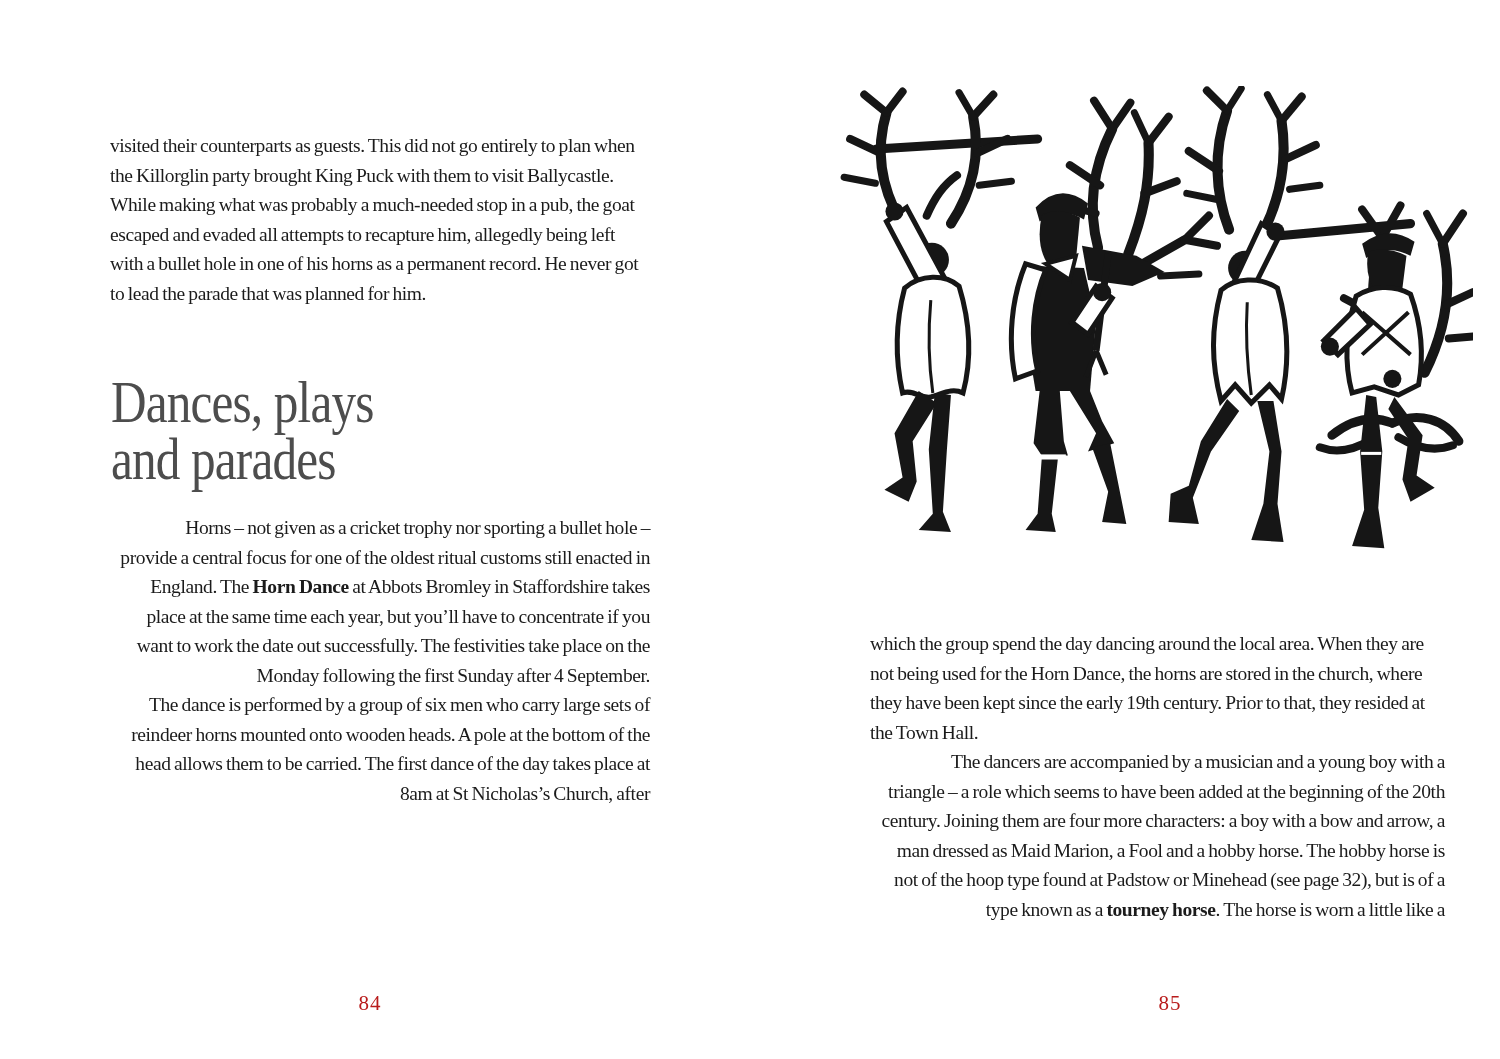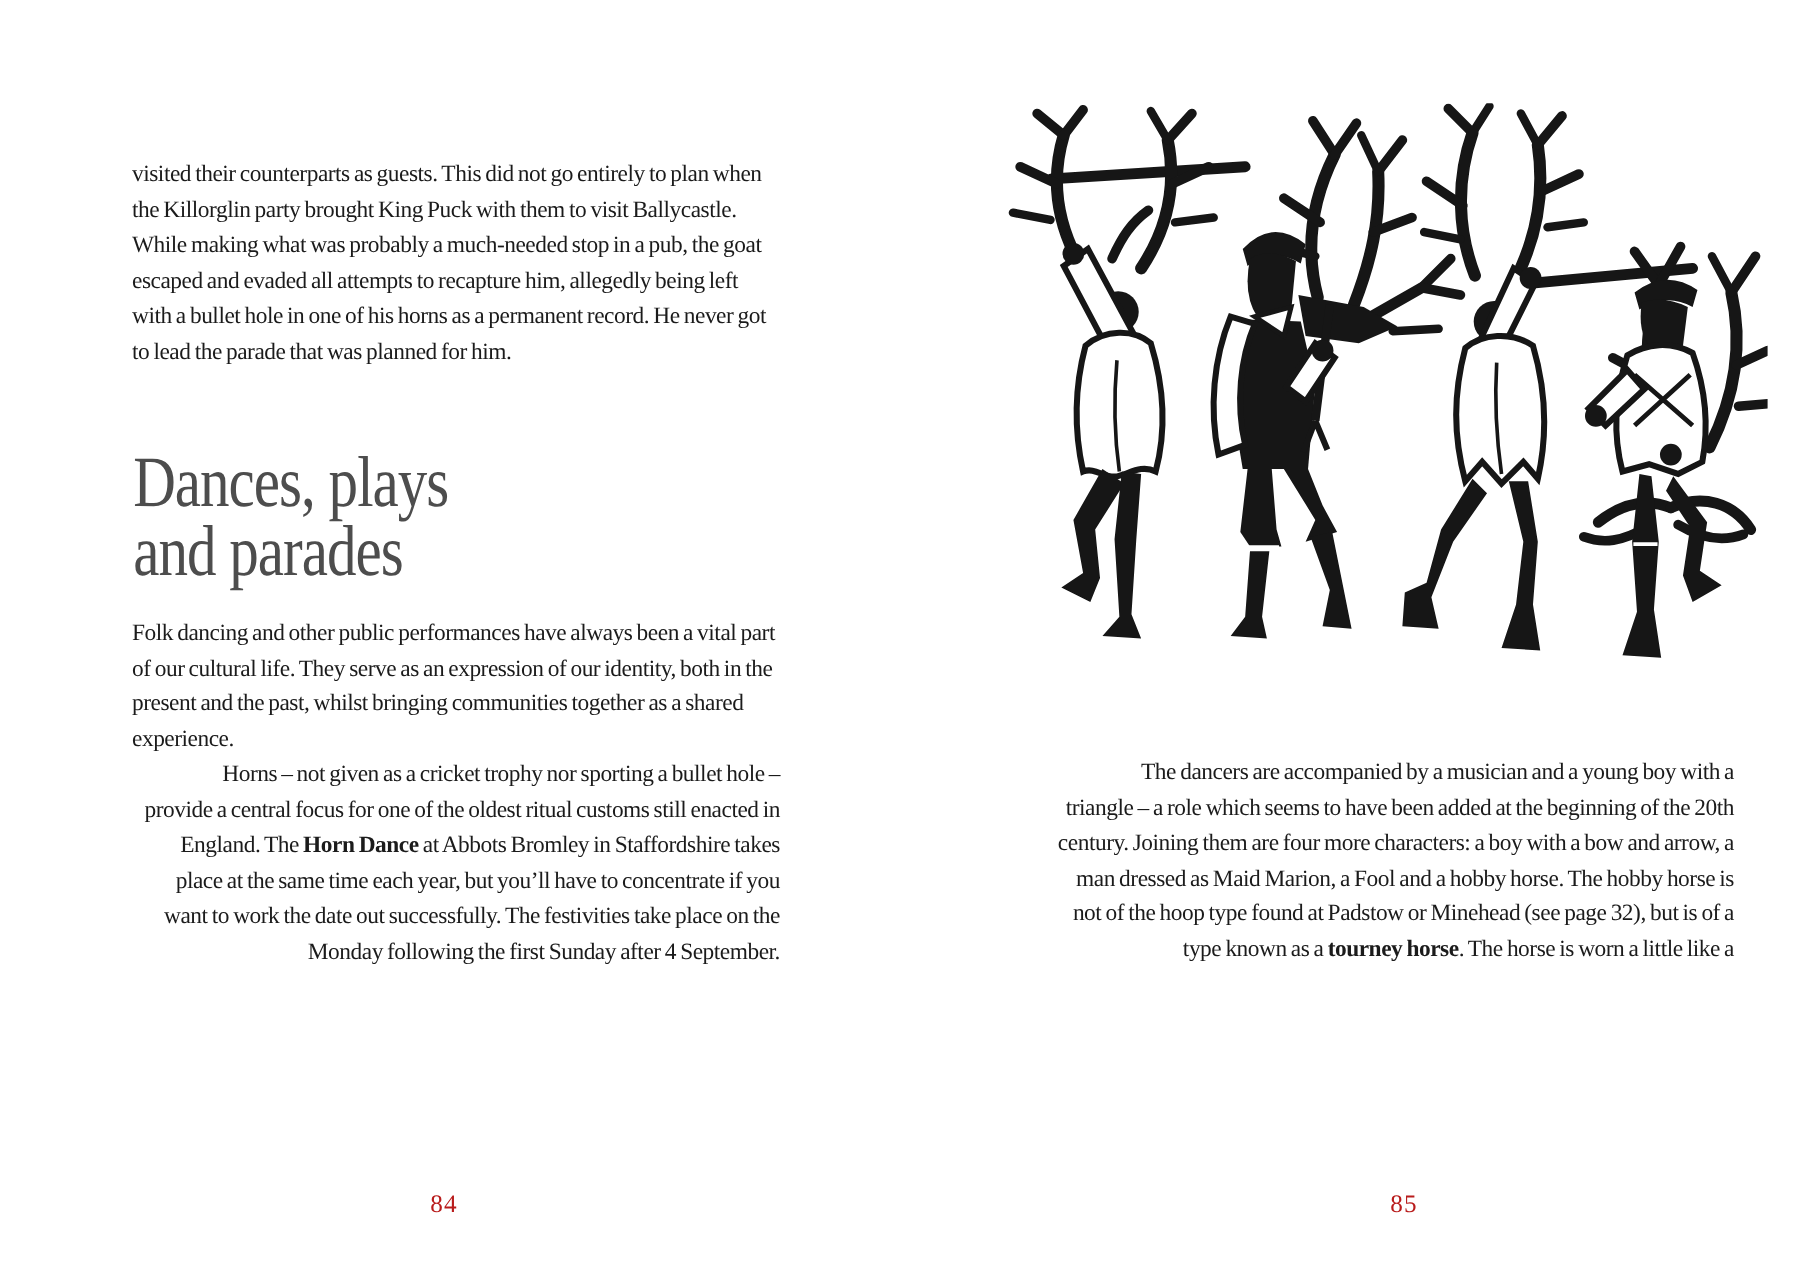--- a/index.html
+++ b/index.html
@@ -46,22 +46,22 @@
 
   <section>
     <p class="body p1">visited their counterparts as guests. This did not go entirely to plan when the Killorglin party brought King Puck with them to visit Ballycastle. While making what was probably a much-needed stop in a pub, the goat escaped and evaded all attempts to recapture him, allegedly being left with a bullet hole in one of his horns as a permanent record. He never got to lead the parade that was planned for him.</p>
 
     <h2 class="heading">
       <span class="hl">Dances, plays</span>
       <span class="hl">and parades</span>
     </h2>
 
     <div class="tb-left">
-      <p class="body">Folk dancing and other public performances have always been a vital part of our cultural life. They serve as an expression of our identity, both in the present and the past, whilst bringing communities together as a shared experience.</p>
       <p class="body indent"><span>Horns – not given as a cricket trophy nor sporting a bullet hole – provide a central focus for one of the oldest ritual customs still enacted in England. The </span><strong>Horn Dance</strong><span> at Abbots Bromley in Staffordshire takes place at the same time each year, but you’ll have to concentrate if you want to work the date out successfully. The festivities take place on the Monday following the first Sunday after 4 September.</span></p>
+      <p class="body indent">The dance is performed by a group of six men who carry large sets of reindeer horns mounted onto wooden heads. A pole at the bottom of the head allows them to be carried. The first dance of the day takes place at 8am at St Nicholas’s Church, after</p>
     </div>
 
     <div class="pagenum pn-left">84</div>
   </section>
 
   <section>
 
     <svg class="illo" viewBox="0 0 640 500" aria-hidden="true">
       <g stroke="#161616" stroke-linecap="round" stroke-linejoin="round" fill="none">
 
@@ -174,19 +174,20 @@
         <path fill="#ffffff" stroke="#161616" stroke-width="5" d="M524,220 L492,252 L506,266 L538,236 Z"></path>
         <circle cx="498" cy="258" r="9" fill="#161616"></circle>
         <circle cx="560" cy="290" r="9" fill="#161616"></circle>
         <path fill="#161616" d="M534,306 L528,362 L532,420 L520,456 L552,458 L546,418 L550,362 L544,308 Z"></path>
         <path stroke="#ffffff" stroke-width="3" fill="none" d="M529,364 L549,364"></path>
         <path fill="#161616" d="M562,308 L590,346 L584,386 L602,398 L578,412 L570,390 L576,350 L556,320 Z"></path>
       </g>
     </svg>
 
     <div class="tb-right">
+      <p class="body">which the group spend the day dancing around the local area. When they are not being used for the Horn Dance, the horns are stored in the church, where they have been kept since the early 19th century. Prior to that, they resided at the Town Hall.</p>
       <p class="body indent"><span>The dancers are accompanied by a musician and a young boy with a triangle – a role which seems to have been added at the beginning of the 20th century. Joining them are four more characters: a boy with a bow and arrow, a man dressed as Maid Marion, a Fool and a hobby horse. The hobby horse is not of the hoop type found at Padstow or Minehead (see page 32), but is of a type known as a </span><strong>tourney horse</strong><span>. The horse is worn a little like a</span></p>
     </div>
 
     <div class="pagenum pn-right">85</div>
   </section>
 
 </div>
 
 </body></html>

